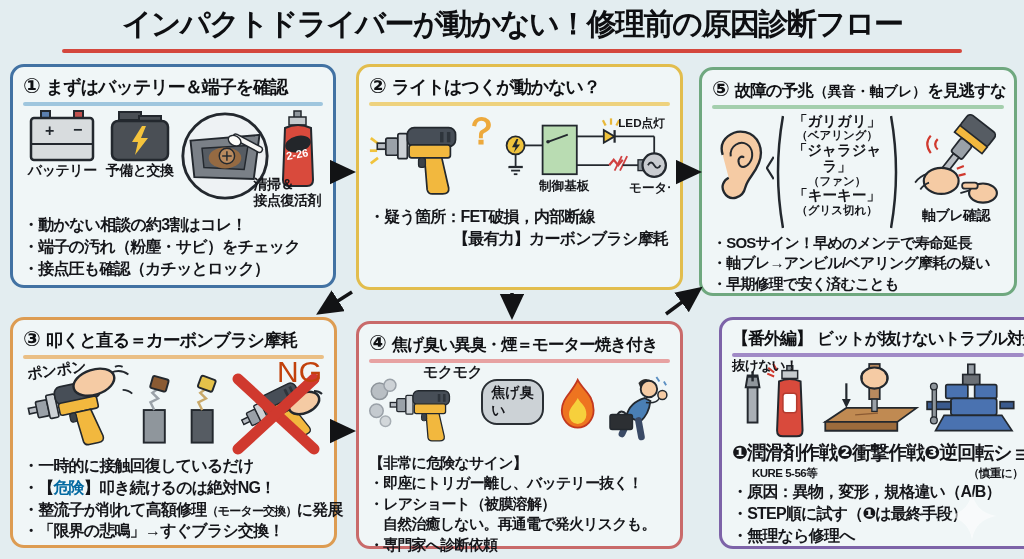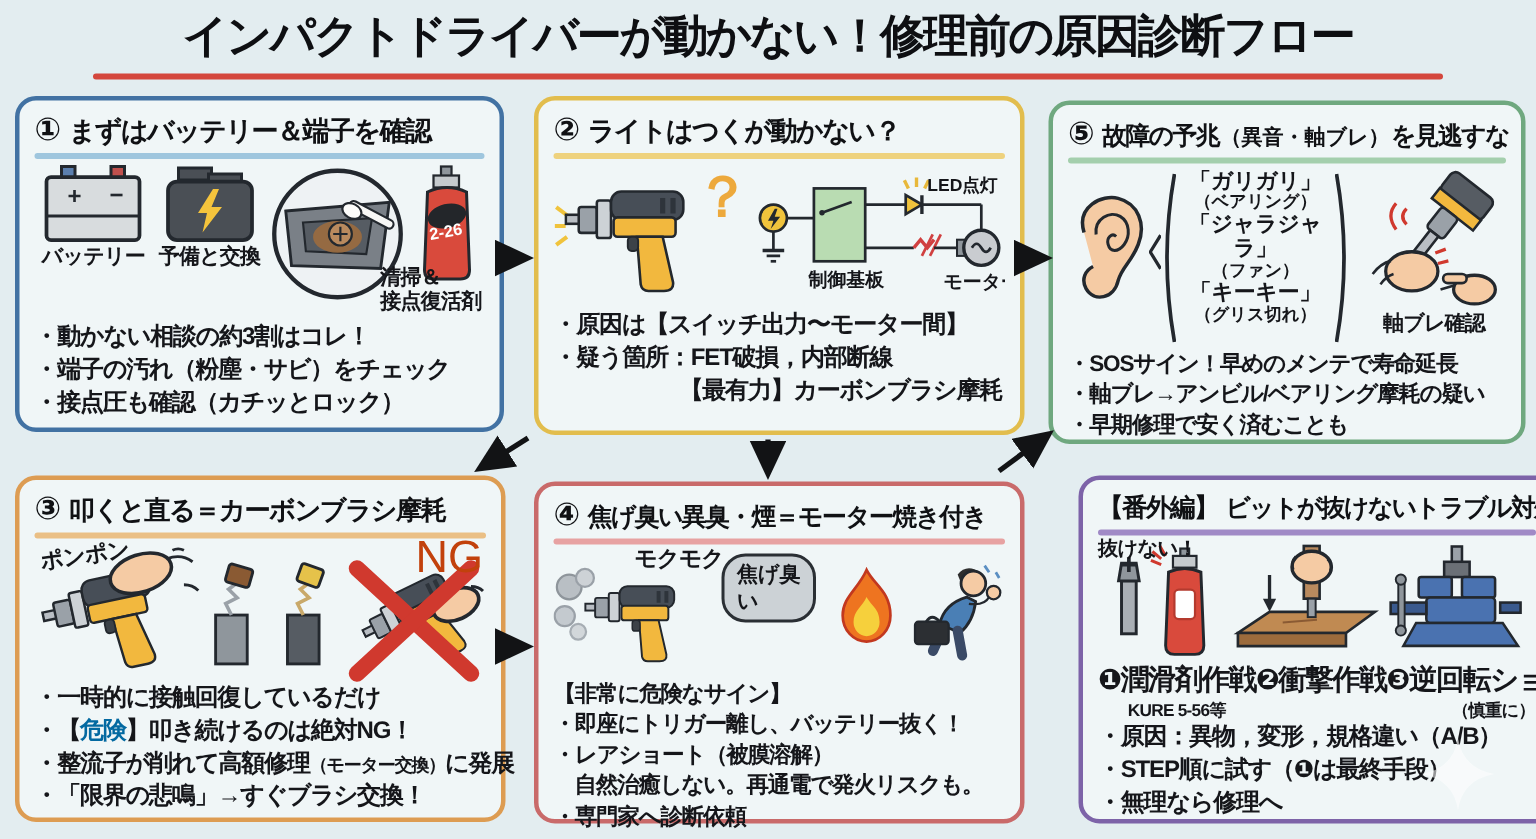--- a/index.html
+++ b/index.html
@@ -179,21 +179,20 @@
       <line x1="133" y1="56" x2="152" y2="56" stroke="#23282e" stroke-width="2"></line>
       <rect x="150" y="50" width="7" height="12" fill="#8f969c" stroke="#23282e" stroke-width="1.5"></rect>
       <circle cx="168" cy="56" r="13" fill="#c9ccd0" stroke="#23282e" stroke-width="2.5"></circle>
       <path d="M161,56 q3.5,-6 7,0 q3.5,6 7,0" stroke="#23282e" stroke-width="2" fill="none"></path>
       <text x="128" y="14" font-size="13" font-weight="bold" fill="#15161a">LED点灯</text>
       <text x="40" y="84" font-size="14" font-weight="bold" fill="#15161a">制御基板</text>
       <text x="140" y="86" font-size="14" font-weight="bold" fill="#15161a">モーター</text>
     </svg>
   </div>
   <div class="bullets">
-    <div>・原因は【スイッチ出力〜モーター間】</div>
     <div>・疑う箇所：FET破損，内部断線</div>
     <div class="indent">【最有力】カーボンブラシ摩耗</div>
   </div>
 </div>
 
 <div class="box b5" style="left:699px;top:67px;width:318px;height:229px;">
   <div class="head">
     <span class="hnum">⑤</span>
     <span class="htext-sm">故障の予兆</span>
     <span class="hparen" style="margin-left:-4px;">（異音・軸ブレ）</span>
@@ -300,21 +299,21 @@
   <div class="hline"></div>
   <div class="illos" style="height:86px;position:relative;">
     <svg width="118" height="86" viewBox="0 0 118 86">
       <circle cx="14" cy="18" r="11" fill="#b9bfc4" stroke="#8e959b" stroke-width="2"></circle>
       <circle cx="28" cy="10" r="8" fill="#cdd2d6" stroke="#9aa1a8" stroke-width="2"></circle>
       <circle cx="10" cy="44" r="9" fill="#c4cacf" stroke="#9aa1a8" stroke-width="2"></circle>
       <circle cx="22" cy="58" r="7" fill="#d2d7da" stroke="#a6adb3" stroke-width="2"></circle>
       <use href="#sym-driver" x="26" y="6" width="90" height="80"></use>
     </svg>
     <span class="label-float" style="left:54px;top:-4px;font-size:15px;">モクモク</span>
-    <span class="bubble" style="margin:2px 2px 0 24px;">焦げ臭い</span>
+    <span class="bubble" style="margin:12px 2px 0 24px;">焦げ臭い</span>
     <svg width="58" height="78" viewBox="0 0 60 78" style="margin-left:10px;">
       <path d="M30,3 C37,17 52,23 52,45 A22,24 0 0 1 8,45 C8,28 22,21 30,3 Z" fill="#ee7420" stroke="#c2381f" stroke-width="2.5"></path>
       <path d="M30,28 C35,37 42,39 42,51 A12,13 0 0 1 18,51 C18,41 26,37 30,28 Z" fill="#f6d03c"></path>
     </svg>
     <svg width="84" height="86" viewBox="0 0 84 92" style="margin-left:8px;">
       <path d="M62,8 q-12,-8 -20,2 l4,10 q10,4 18,-2 Z" fill="#2e2e2e"></path>
       <circle cx="56" cy="18" r="11" fill="#f5cba4" stroke="#23282e" stroke-width="2.5"></circle>
       <path d="M50,30 Q30,36 26,54 L44,62 Q56,52 58,34 Z" fill="#4a7fb5" stroke="#23282e" stroke-width="2.5"></path>
       <path d="M52,36 q14,2 18,-6" stroke="#23282e" stroke-width="2" fill="none"></path>
       <circle cx="74" cy="26" r="6" fill="#f5cba4" stroke="#23282e" stroke-width="2"></circle>

